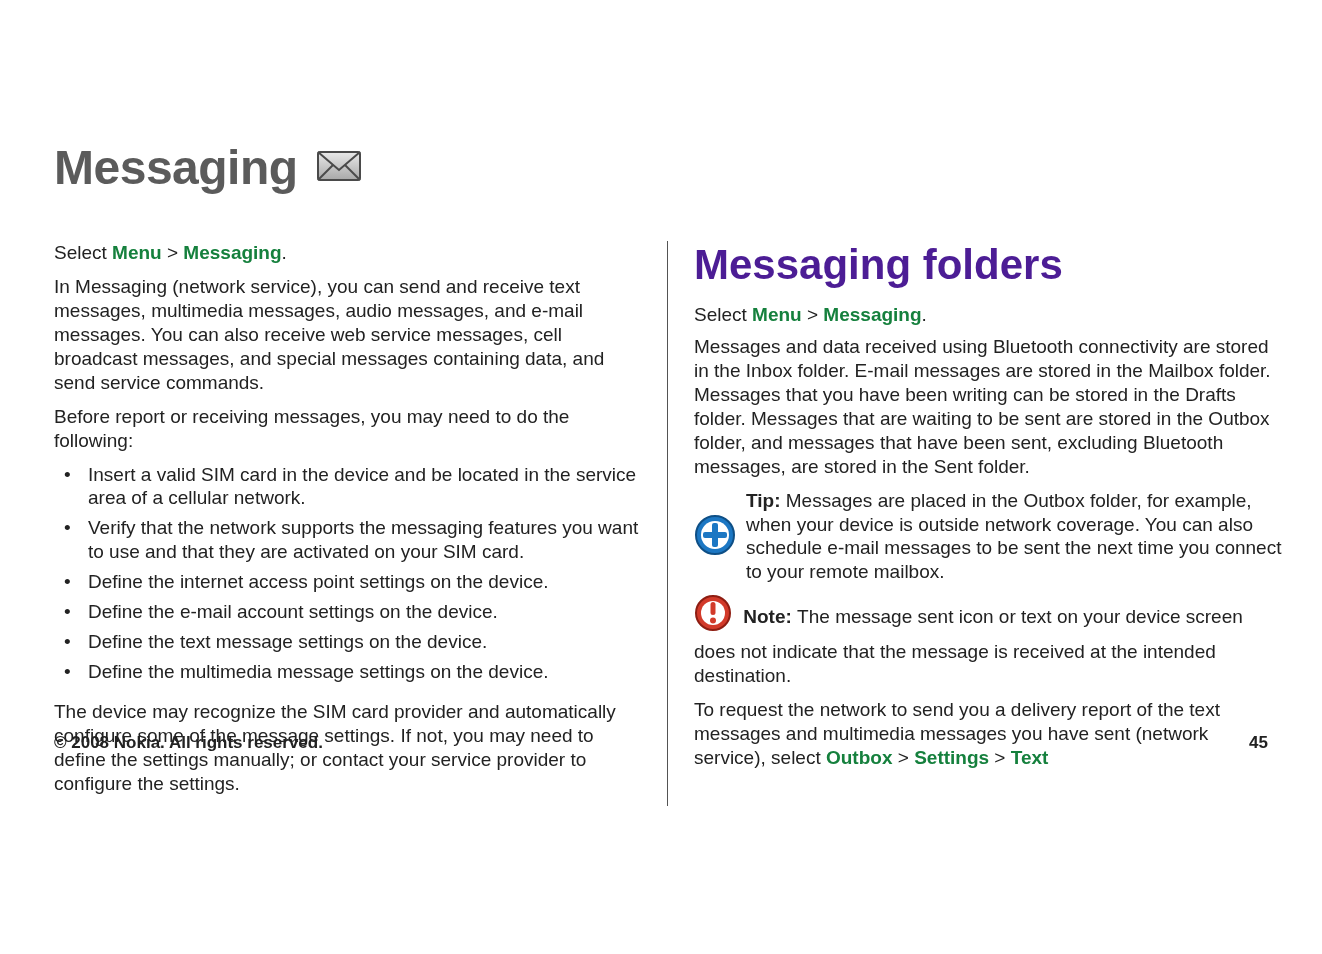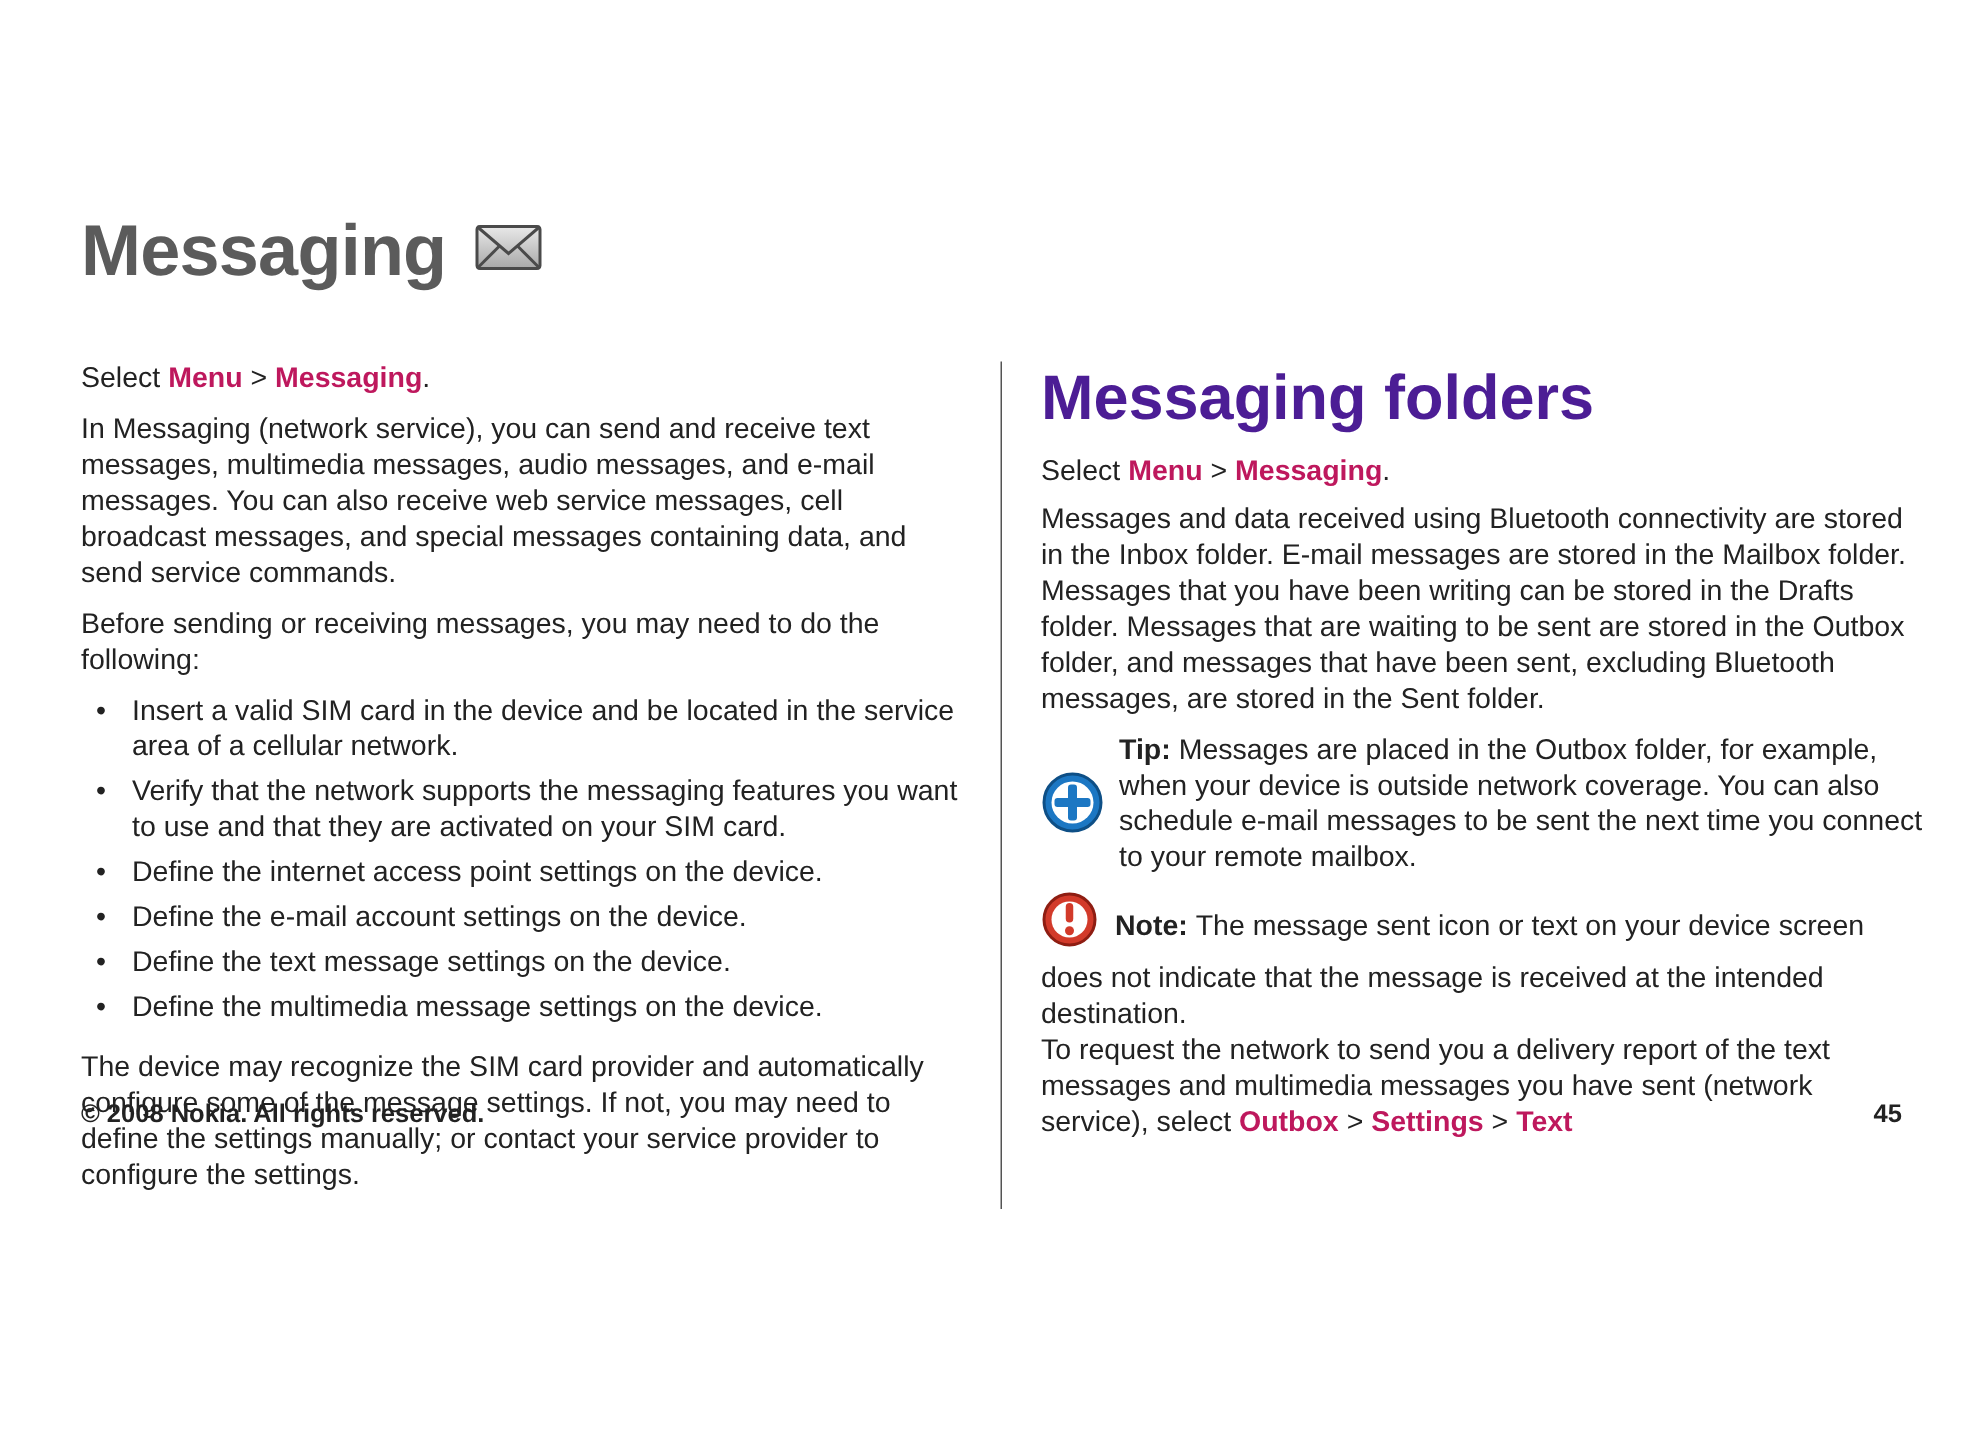--- a/index.html
+++ b/index.html
@@ -72,21 +72,21 @@
     top: 0;
     font-size: 19px;
   }
   .section-title {
     font-size: 42px;
     font-weight: 700;
     color: #4c1d95;
     margin: 0 0 14px 0;
   }
   .menu-link {
-    color: #be185d;
+    color: #15803d;
     font-weight: 700;
   }
   .link-sep {
     color: #222;
     font-weight: 400;
   }
   .bold {
     font-weight: 700;
   }
   .block-with-icon {
@@ -100,21 +100,21 @@
     padding-top: 2px;
   }
   .block-with-icon .text-hold {
     flex: 1 1 auto;
     font-size: 19px;
     line-height: 1.26;
   }
   .note-para {
     font-size: 19px;
     line-height: 1.26;
-    margin-bottom: 0;
+    margin-bottom: 10px;
   }
   .note-icon-inline {
     display: inline-block;
     vertical-align: middle;
     margin-right: 6px;
     transform: translateY(-2px);
   }
   .footer {
     position: absolute;
     left: 54px;
@@ -156,21 +156,21 @@
 
   <div class="columns">
 
     <div class="col col-left">
 
       <p>
         <span>Select </span><span class="menu-link">Menu</span><span class="link-sep"> &gt; </span><span class="menu-link">Messaging</span><span>.</span>
       </p>
 
       <p>In Messaging (network service), you can send and receive text messages, multimedia messages, audio messages, and e-mail messages. You can also receive web service messages, cell broadcast messages, and special messages containing data, and send service commands.</p>
-      <p>Before sending or receiving messages, you may need to do the following:</p>
+      <p>Before report or receiving messages, you may need to do the following:</p>
 
       <ul class="bullets">
         <li>Insert a valid SIM card in the device and be located in the service area of a cellular network.</li>
         <li>Verify that the network supports the messaging features you want to use and that they are activated on your SIM card.</li>
         <li>Define the internet access point settings on the device.</li>
         <li>Define the e-mail account settings on the device.</li>
         <li>Define the text message settings on the device.</li>
         <li>Define the multimedia message settings on the device.</li>
       </ul>
 

